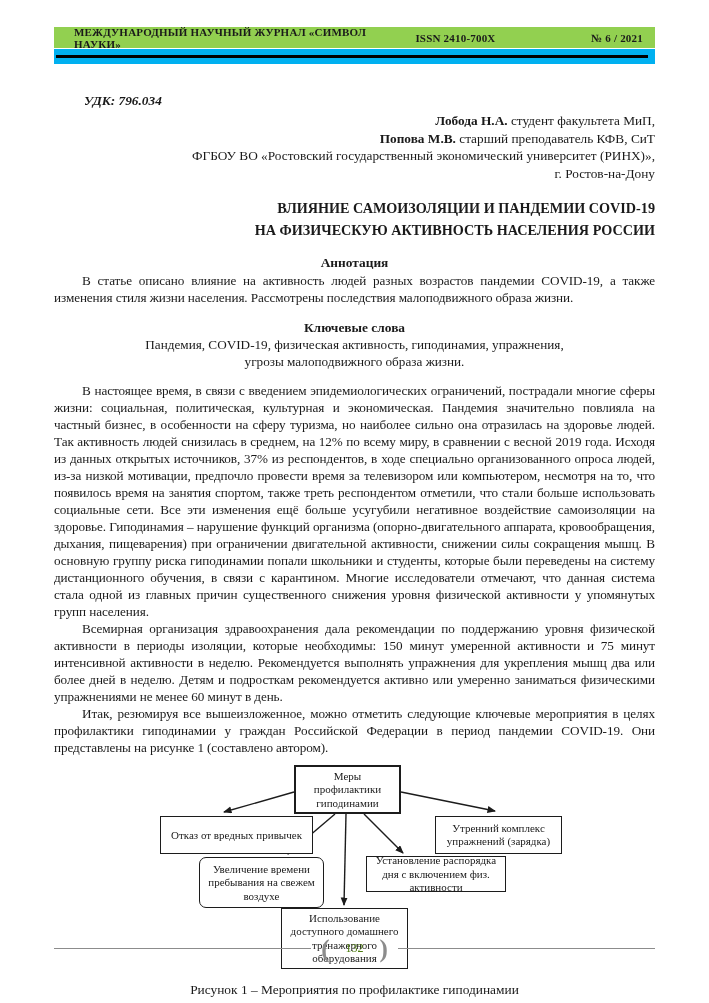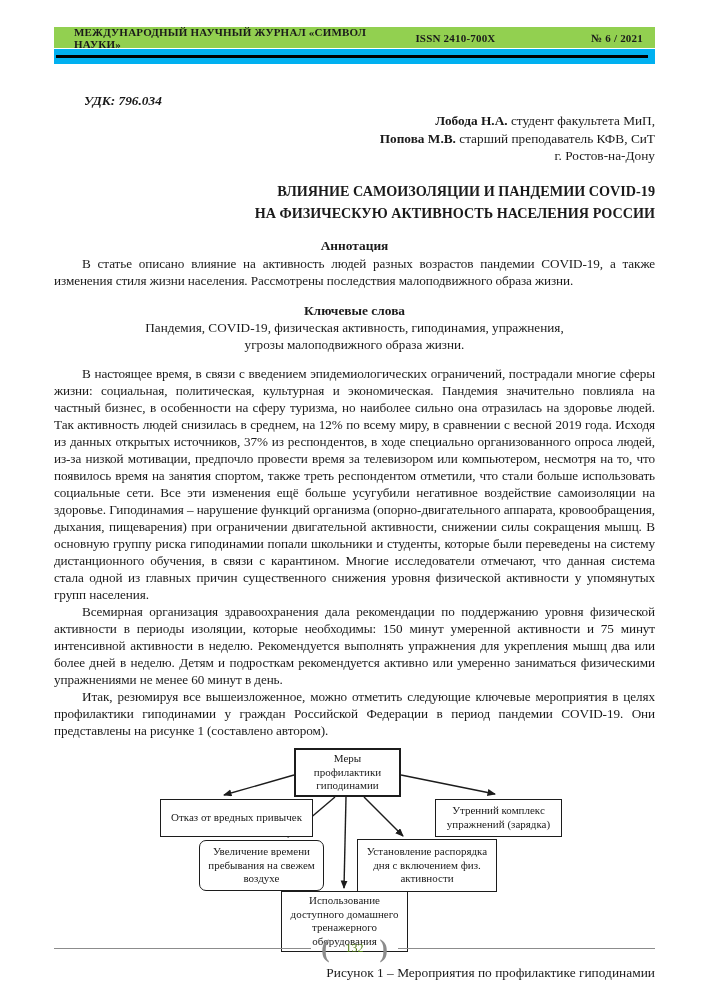--- a/index.html
+++ b/index.html
@@ -45,23 +45,23 @@
     position:absolute;box-sizing:border-box;
     border:1.5px solid #1c1c1c;background:#fff;
     display:flex;align-items:center;justify-content:center;text-align:center;
     font-size:11px;line-height:13.5px;padding:2px 4px;
   }
   .fbox.root{border-width:2px;}
   .box-root{left:240px;top:5px;width:107px;height:49px;}
   .box-n1{left:106px;top:56px;width:153px;height:38px;}
   .box-n5{left:381px;top:56px;width:127px;height:38px;}
   .box-n2{left:145px;top:97px;width:125px;height:51px;border-radius:7px;}
-  .box-n4{left:303px;top:96px;width:140px;height:53px;}
+  .box-n4{left:312px;top:96px;width:140px;height:36px;}
   .box-n3{left:227px;top:148px;width:127px;height:61px;}
-  .caption{margin-top:10px;text-align:right;font-size:13.4px;}
+  .caption{margin-top:10px;text-align:center;font-size:13.4px;}
   
   .pfooter{
     position:absolute;left:54px;top:936px;width:601px;
     display:flex;align-items:center;color:#7f7f7f;
   }
   .pfooter .rule{flex:1 1 auto;height:1.5px;background:#8c8c8c;}
   .pfooter .orn{font-size:25px;font-weight:bold;color:#8c8c8c;line-height:1;padding:0 10px;}
   .pfooter .pnum{font-size:12px;color:#4d7c0f;padding:0 6px;}
 </style>
 </head>
@@ -80,20 +80,21 @@
     </div>
   </div>
 
   <div class="content">
 
     <p class="udk">УДК: 796.034</p>
 
     <div class="authors">
       <div><b>Лобода Н.А.</b><span> студент факультета МиП,</span></div>
       <div><b>Попова М.В.</b><span> старший преподаватель КФВ, СиТ</span></div>
+      <div>ФГБОУ ВО «Ростовский государственный экономический университет (РИНХ)»,</div>
       <div>г. Ростов-на-Дону</div>
     </div>
 
     <div class="title">
       <div>ВЛИЯНИЕ САМОИЗОЛЯЦИИ И ПАНДЕМИИ COVID-19</div>
       <div>НА ФИЗИЧЕСКУЮ АКТИВНОСТЬ НАСЕЛЕНИЯ РОССИИ</div>
     </div>
 
     <div class="sechead">Аннотация</div>
     <p class="bodyp abstractp">В статье описано влияние на активность людей разных возрастов пандемии COVID-19, а также изменения стиля жизни населения. Рассмотрены последствия малоподвижного образа жизни.</p>

